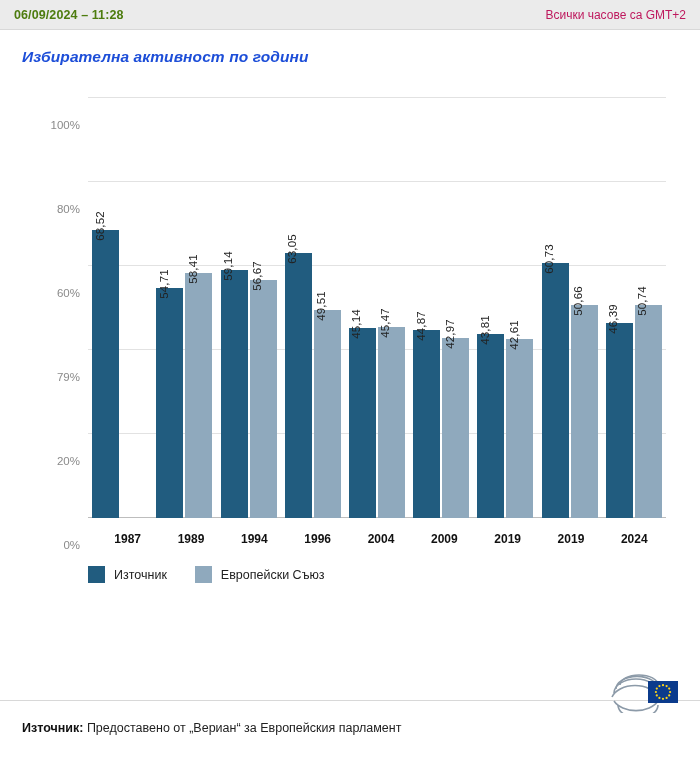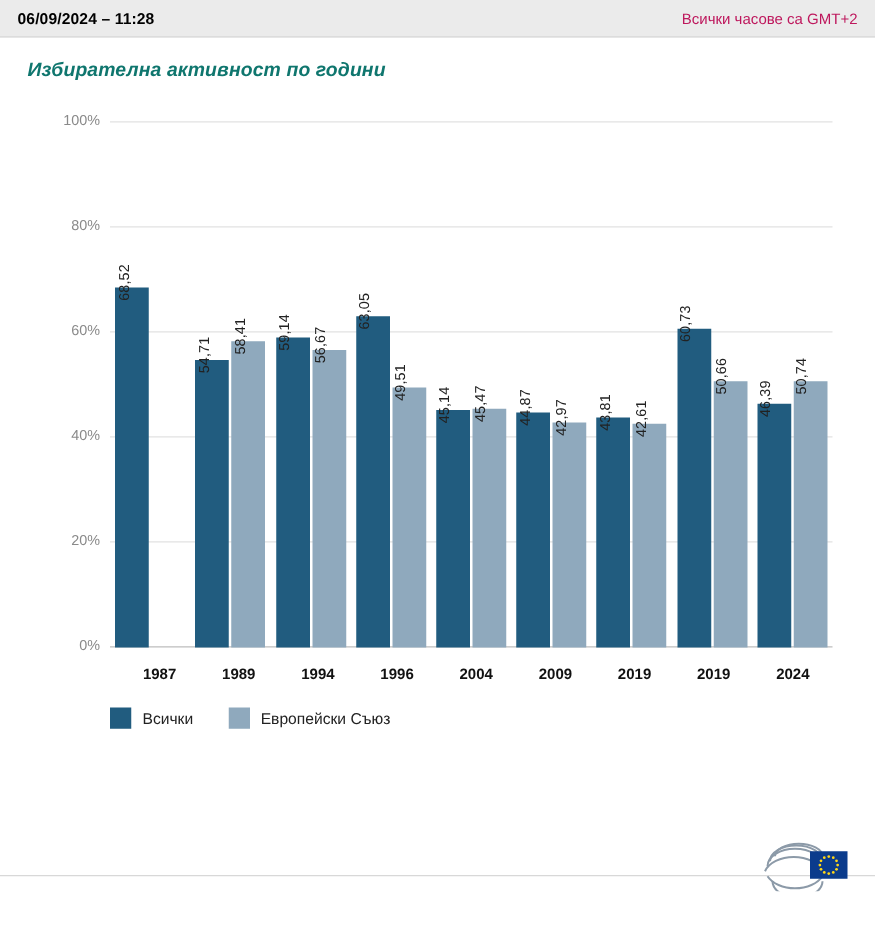--- a/index.html
+++ b/index.html
@@ -20,35 +20,35 @@
     background: #ebebeb;
     border-bottom: 1px solid #d8d8d8;
     display: flex;
     align-items: center;
     justify-content: space-between;
     padding: 0 14px;
   }
   .topbar-left {
     font-size: 12.5px;
     font-weight: bold;
-    color: #000000;
+    color: #4d7c0f;
     letter-spacing: 0.1px;
   }
   .topbar-right {
     font-size: 12px;
     color: #be185d;
   }
 
   
   .headings { padding: 18px 22px 0 22px; }
   .title {
     font-size: 15.5px;
     font-weight: bold;
     font-style: italic;
-    color: #0f766e;
+    color: #1d4ed8;
     margin: 0 0 24px 0;
     letter-spacing: 0.1px;
   }
   .subtitle {
     font-size: 14.5px;
     font-style: italic;
     color: #222;
     margin: 0;
     font-weight: normal;
   }
@@ -74,20 +74,21 @@
     background: #e2e2e2;
   }
   .gridline.base { background: #bdbdbd; }
   .ytick {
     position: absolute;
     right: calc(100% + 8px);
     transform: translateY(-50%);
     font-size: 11.5px;
     color: #8a8a8a;
     white-space: nowrap;
+    margin-top: 28px;
   }
   .bars {
     position: absolute;
     left: 0; right: 0; top: 0; bottom: 0;
     display: flex;
     align-items: flex-end;
   }
   .group {
     flex: 1 1 0;
     height: 100%;
@@ -200,21 +201,21 @@
 <div class="chart-area">
   <div class="plot">
     <div id="gridlines">
         <div class="gridline base" style="bottom: 0%;">
           <span class="ytick">0%</span>
         </div>
         <div class="gridline" style="bottom: 20%;">
           <span class="ytick">20%</span>
         </div>
         <div class="gridline" style="bottom: 40%;">
-          <span class="ytick">40%</span>
+          <span class="ytick">79%</span>
         </div>
         <div class="gridline" style="bottom: 60%;">
           <span class="ytick">60%</span>
         </div>
         <div class="gridline" style="bottom: 80%;">
           <span class="ytick">80%</span>
         </div>
         <div class="gridline" style="bottom: 100%;">
           <span class="ytick">100%</span>
         </div>
@@ -335,29 +336,33 @@
       <div class="xlabel">2009</div>
       <div class="xlabel">2019</div>
       <div class="xlabel">2019</div>
       <div class="xlabel">2024</div>
     </div>
 </div>
 
 <div class="legend">
   <div class="legend-item">
     <span class="swatch es"></span>
-    <span class="legend-text">Всички</span>
+    <span class="legend-text">Източник</span>
   </div>
   <div class="legend-item">
     <span class="swatch eu"></span>
     <span class="legend-text">Европейски Съюз</span>
   </div>
 </div>
 
 <div class="footer">
+  <div class="source">
+    <b>Източник:</b>
+    <span>Предоставено от „Вериан“ за Европейския парламент</span>
+  </div>
   <div class="ep-logo">
     <div class="ep-mark">
       <svg width="72" height="40" viewBox="0 0 72 40" aria-hidden="true">
         <g stroke="#8c9aa8" stroke-width="1.6" fill="none">
           <path d="M6 20 A22 14 0 0 1 50 20"></path>
           <path d="M4 24 A24 16 0 0 1 50 24"></path>
           <path d="M8 16 A20 12 0 0 1 50 16"></path>
           <path d="M12 12 A17 9 0 0 1 50 12"></path>
           <path d="M6 28 A24 16 0 0 0 50 28"></path>
           <path d="M10 32 A20 13 0 0 0 50 32"></path>

